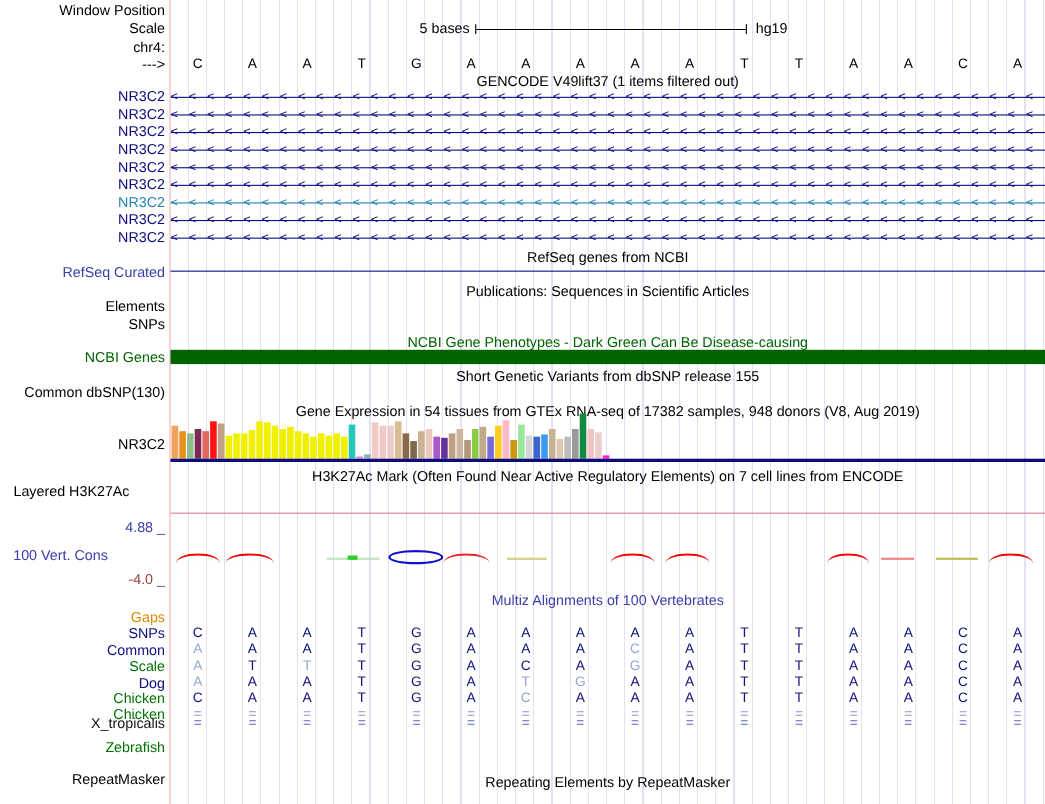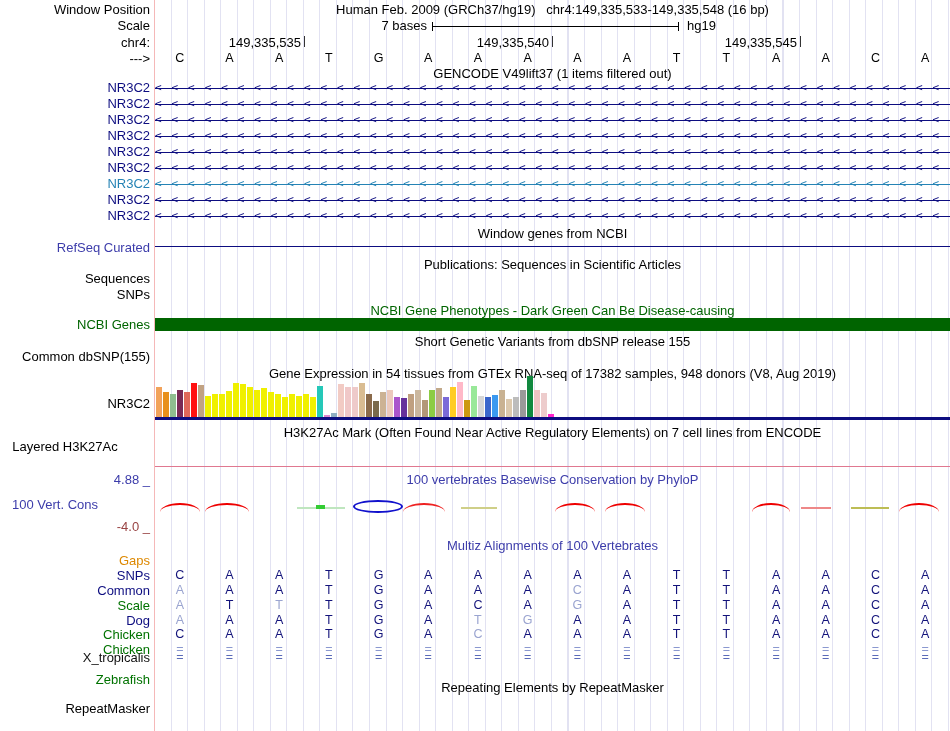--- a/index.html
+++ b/index.html
@@ -38,42 +38,33 @@
   .mz-cell{position:absolute;top:0;width:49.6px;text-align:center;font-size:12.5px}
 </style>
 </head>
 <body>
 
 <div id="grid"></div>
 <div id="pink-boundary"></div>
 
 <div class="row" style="top:2px">
   <span class="lbl">Window Position</span>
-  <span class="tk ctr"><span>Human Feb. 2009 (GRCh37/hg19)</span>&nbsp;&nbsp;&nbsp;<span>chr4:149,335,533-149,335,548 (16 bp)</span></span>
 </div>
 
 <div class="row" style="top:18px">
   <span class="lbl">Scale</span>
   <span class="tk">
-    <span style="position:absolute;left:172px;width:100px;text-align:right">7 bases</span>
+    <span style="position:absolute;left:172px;width:100px;text-align:right">5 bases</span>
     <span id="scale-bar"></span>
     <span style="position:absolute;left:532px">hg19</span>
   </span>
 </div>
 
 <div class="row" style="top:35px">
   <span class="lbl">chr4:</span>
-  <span class="tk" id="ruler">
-      <div class="ruler-label" style="left: 18px; width: 128px;">149,335,535</div>
-      <div class="ruler-tick" style="left: 149px;"></div>
-      <div class="ruler-label" style="left: 266px; width: 128px;">149,335,540</div>
-      <div class="ruler-tick" style="left: 397px;"></div>
-      <div class="ruler-label" style="left: 514px; width: 128px;">149,335,545</div>
-      <div class="ruler-tick" style="left: 645px;"></div>
-    </span>
 </div>
 
 <div class="row" style="top:51px">
   <span class="lbl">---&gt;</span>
   <span class="tk" id="sequence-letters">
       <div class="col-letter" style="left: 0px;">C</div>
       <div class="col-letter" style="left: 49.6875px;">A</div>
       <div class="col-letter" style="left: 99.375px;">A</div>
       <div class="col-letter" style="left: 149.062px;">T</div>
       <div class="col-letter" style="left: 198.75px;">G</div>
@@ -154,50 +145,50 @@
     <div class="gene-row" style="top: 208px;">
       <div class="gene-label" style="color: rgb(13, 13, 128);">NR3C2</div>
       <div class="gene-line" style="color: rgb(13, 13, 128);">
         <i></i>
         <u>&lt;&lt;&lt;&lt;&lt;&lt;&lt;&lt;&lt;&lt;&lt;&lt;&lt;&lt;&lt;&lt;&lt;&lt;&lt;&lt;&lt;&lt;&lt;&lt;&lt;&lt;&lt;&lt;&lt;&lt;&lt;&lt;&lt;&lt;&lt;&lt;&lt;&lt;&lt;&lt;&lt;&lt;&lt;&lt;&lt;&lt;&lt;&lt;</u>
       </div>
     </div>
   </div>
 
 <div class="row" style="top:226px">
-  <span class="tk ctr">Window genes from NCBI</span>
+  <span class="tk ctr">RefSeq genes from NCBI</span>
 </div>
 <div class="row" style="top:240px">
   <span class="lbl c-blue">RefSeq Curated</span>
 </div>
 <div id="refseq-line"></div>
 
 <div class="row" style="top:257px">
   <span class="tk ctr">Publications: Sequences in Scientific Articles</span>
 </div>
 <div class="row" style="top:271px">
-  <span class="lbl">Sequences</span>
+  <span class="lbl">Elements</span>
 </div>
 <div class="row" style="top:287px">
   <span class="lbl">SNPs</span>
 </div>
 
 <div class="row" style="top:303px">
   <span class="tk ctr c-dgreen">NCBI Gene Phenotypes - Dark Green Can Be Disease-causing</span>
 </div>
 <div class="row" style="top:318px;height:13px;line-height:13px">
   <span class="lbl c-dgreen">NCBI Genes</span>
 </div>
 <div id="omim-bar"></div>
 
 <div class="row" style="top:334px">
   <span class="tk ctr">Short Genetic Variants from dbSNP release 155</span>
 </div>
 <div class="row" style="top:349px">
-  <span class="lbl">Common dbSNP(155)</span>
+  <span class="lbl">Common dbSNP(130)</span>
 </div>
 
 <div class="row" style="top:366px">
   <span class="tk ctr">Gene Expression in 54 tissues from GTEx RNA-seq of 17382 samples, 948 donors (V8, Aug 2019)</span>
 </div>
 <div class="row" style="top:396px">
   <span class="lbl">NR3C2</span>
 </div>
 <div id="gtex-bars">
     <div class="gtex-bar" style="left: 156px; top: 387.48px; height: 29.52px; background: rgb(242, 162, 90);"></div>
@@ -263,21 +254,20 @@
 <div class="row" style="top:425px">
   <span class="tk ctr">H3K27Ac Mark (Often Found Near Active Regulatory Elements) on 7 cell lines from ENCODE</span>
 </div>
 <div class="row" style="top:439px">
   <span class="lbl-ctr">Layered H3K27Ac</span>
 </div>
 <div id="rose-line"></div>
 
 <div class="row" style="top:472px">
   <span class="lbl c-blue">4.88 _</span>
-  <span class="tk ctr c-blue">100 vertebrates Basewise Conservation by PhyloP</span>
 </div>
 <div class="row" style="top:497px">
   <span class="lbl-ctr c-blue" style="width:110px">100 Vert. Cons</span>
 </div>
 <div class="row" style="top:519px">
   <span class="lbl c-dred">-4.0 _</span>
 </div>
 <div id="phylop-marks">
     <div class="ph-arc" style="left: 160px; width: 40px; border-top-color: rgb(238, 0, 0); top: 503px;"></div>
     <div class="ph-arc" style="left: 205px; width: 44px; border-top-color: rgb(238, 0, 0); top: 503px;"></div>
@@ -432,18 +422,18 @@
       <div class="mz-cell" style="left: 751.25px; color: rgb(90, 106, 184);">=</div>
       <div class="mz-cell" style="left: 800.938px; color: rgb(90, 106, 184);">=</div>
       <div class="mz-cell" style="left: 850.625px; color: rgb(90, 106, 184);">=</div>
       <div class="mz-cell" style="left: 900.312px; color: rgb(90, 106, 184);">=</div>
     </div>
     <div class="mz-row" style="top: 672px;">
       <div class="lbl" style="color: rgb(0, 114, 0);">Zebrafish</div>
     </div>
   </div>
 
-<div class="row" style="top:680px">
+<div class="row" style="top:703px">
   <span class="tk ctr">Repeating Elements by RepeatMasker</span>
 </div>
 <div class="row" style="top:701px">
   <span class="lbl">RepeatMasker</span>
 </div>
 
 </body></html>

